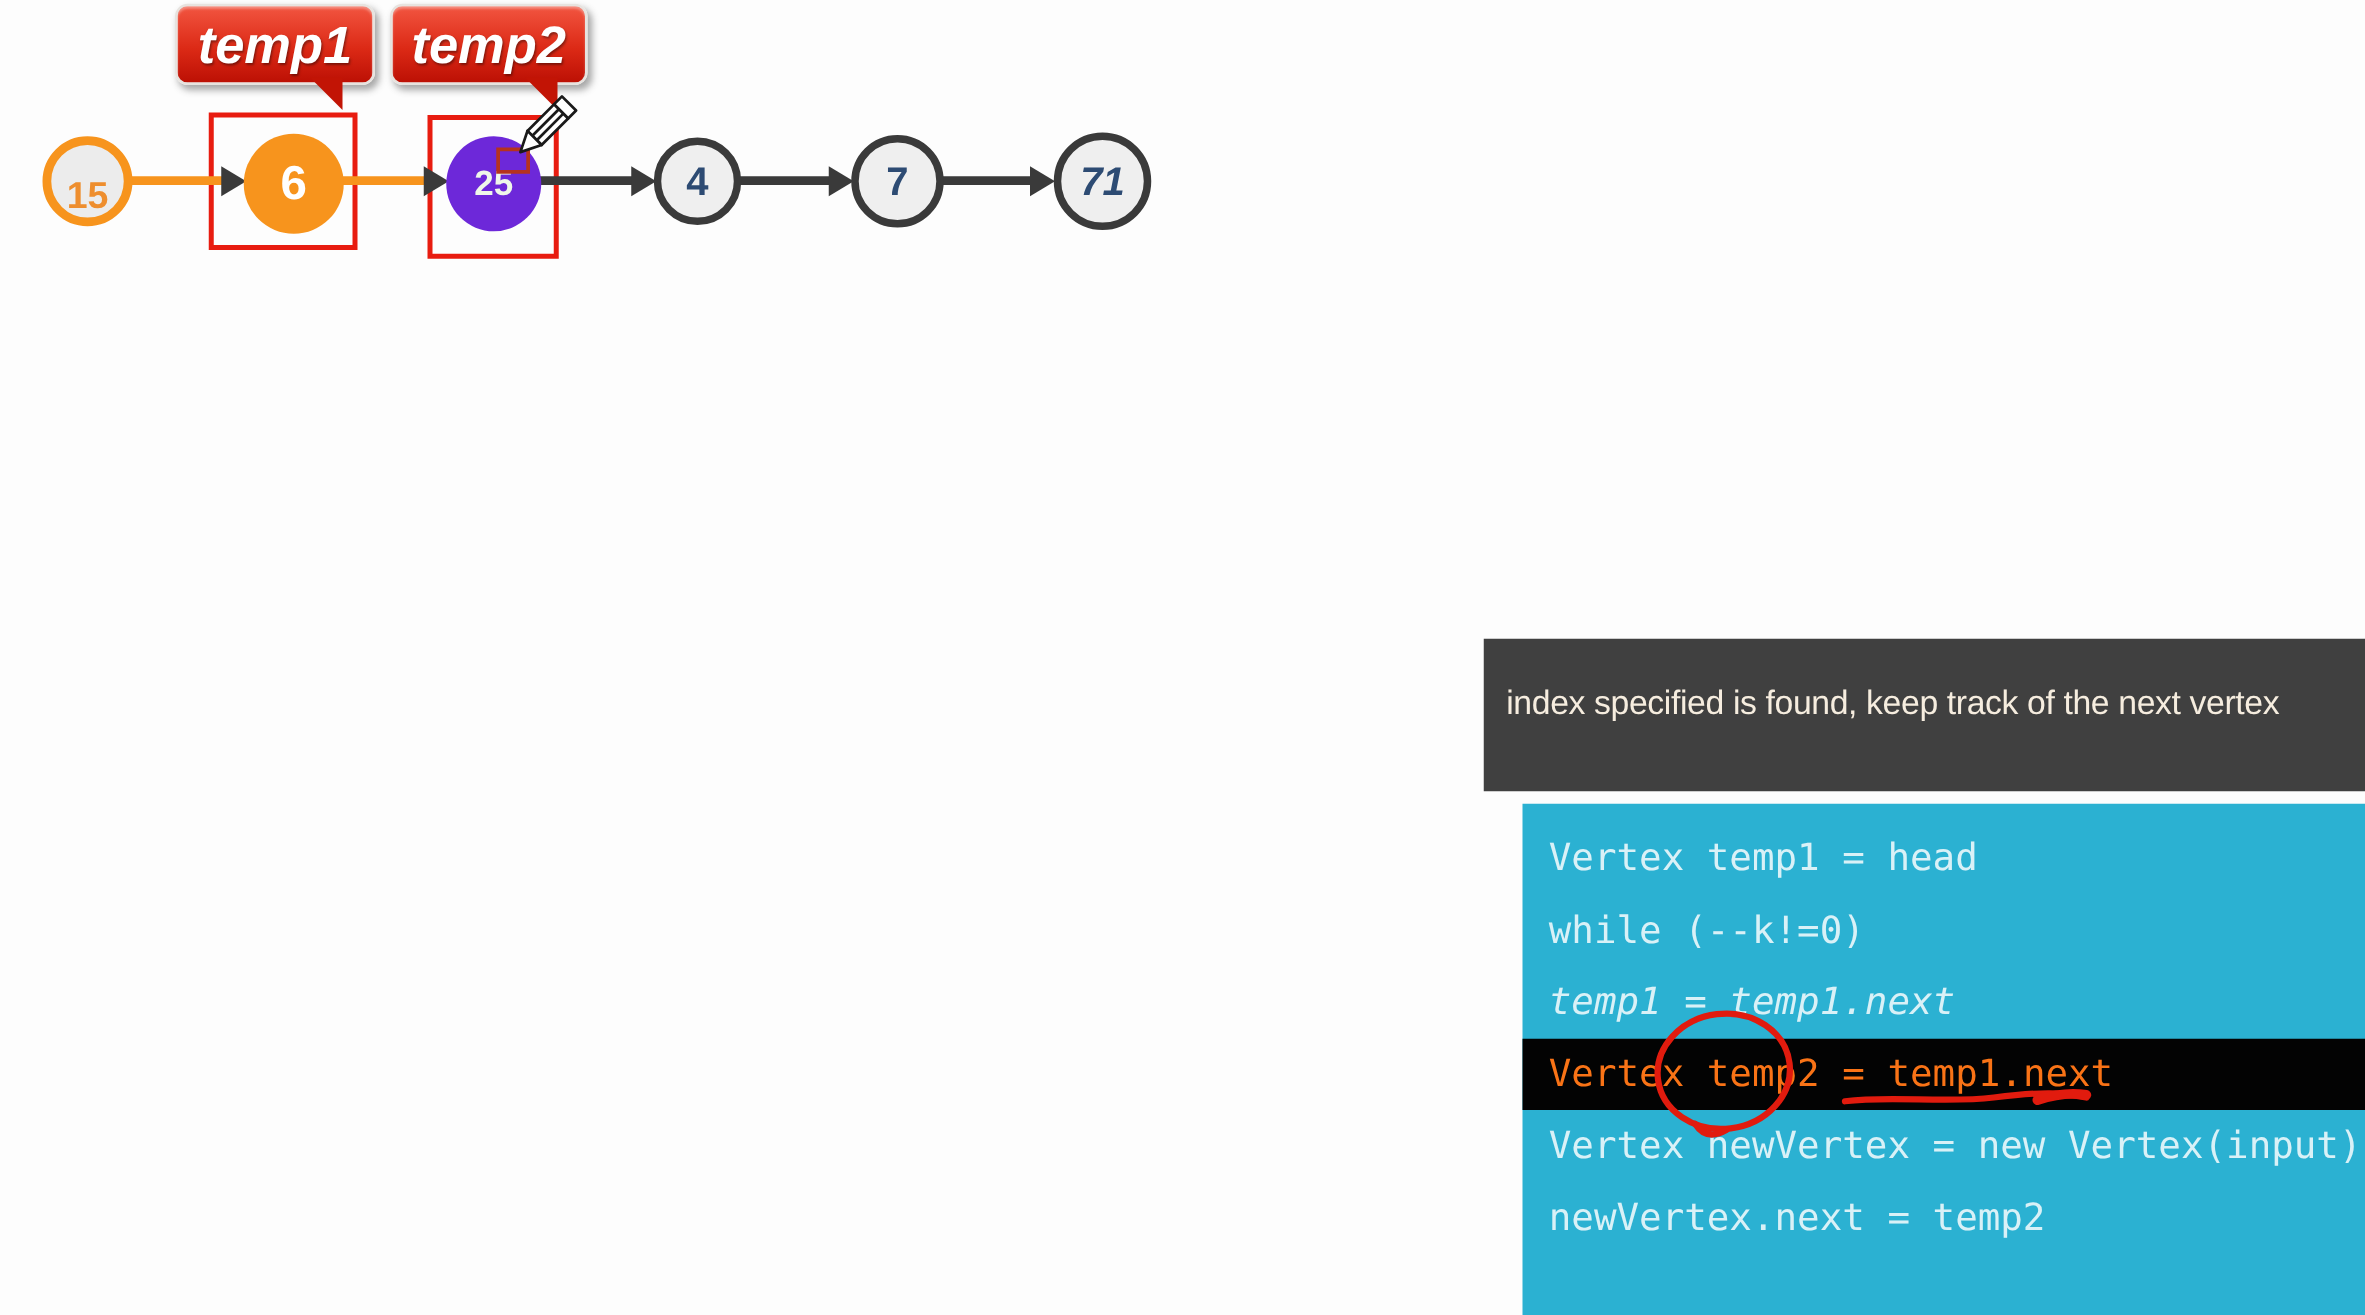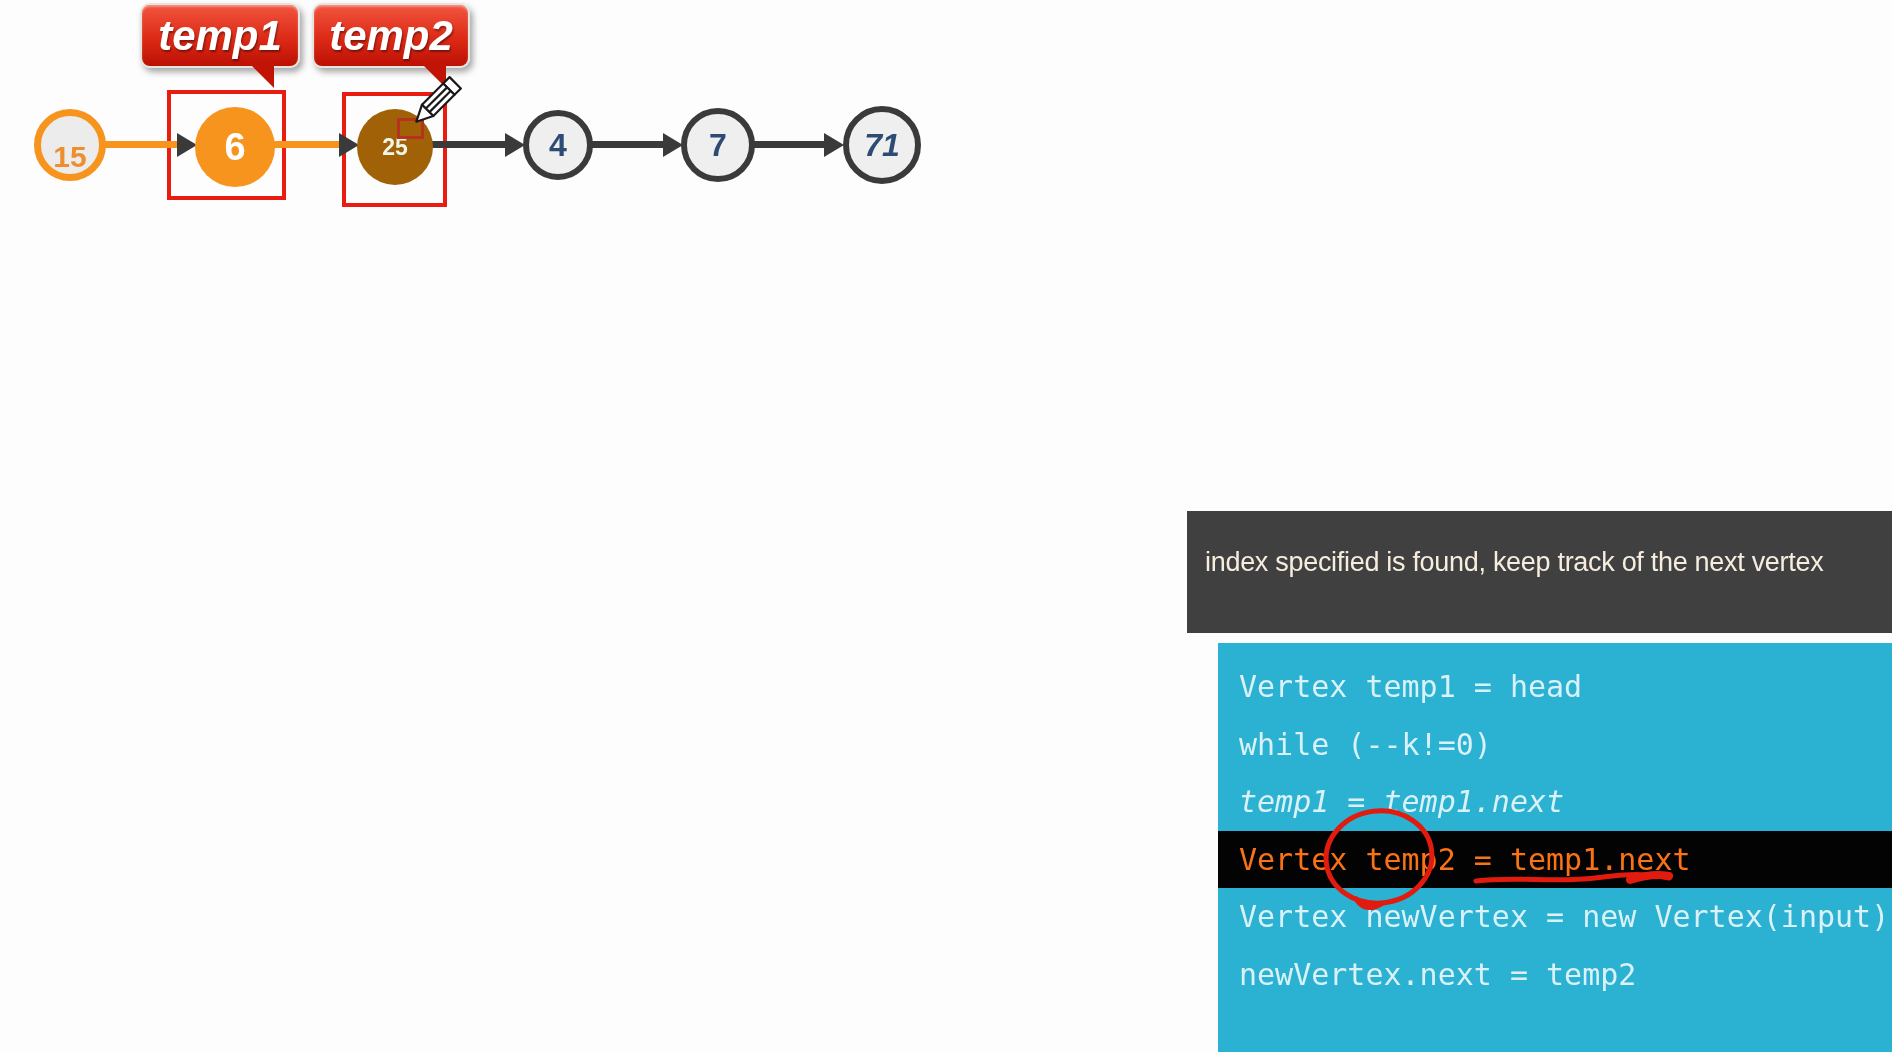--- a/index.html
+++ b/index.html
@@ -4,21 +4,21 @@
 <style>
   html,body{margin:0;padding:0;background:#ffffff;}
   .stage{position:relative;width:1892px;height:1052px;background:#fdfdfd;overflow:hidden;
          font-family:"Liberation Sans",sans-serif;}
 
   
   .node{position:absolute;border-radius:50%;display:flex;align-items:center;justify-content:center;
         font-weight:bold;box-sizing:border-box;}
   .node-head{border:7px solid #f7941d;background:#ececec;color:#ee8e2e;font-size:30px;align-items:flex-end;}
   .node-orange{background:#f7941d;color:#ffffff;font-size:38px;}
-  .node-green{background:#a16207;color:#eff7e9;font-size:23px;justify-content:center;}
+  .node-green{background:#6d28d9;color:#eff7e9;font-size:28px;justify-content:center;}
   .node-plain{border:6px solid #3a3a3a;background:#efefef;color:#2d4b73;font-size:32px;}
 
   
   .aline{position:absolute;height:7px;top:141px;}
   .aline.orange{background:#f7941d;}
   .aline.dark{background:#3a3a3a;}
   .ahead{position:absolute;top:133px;width:0;height:0;
          border-top:12px solid transparent;border-bottom:12px solid transparent;
          border-left:20px solid #3a3a3a;}
 

